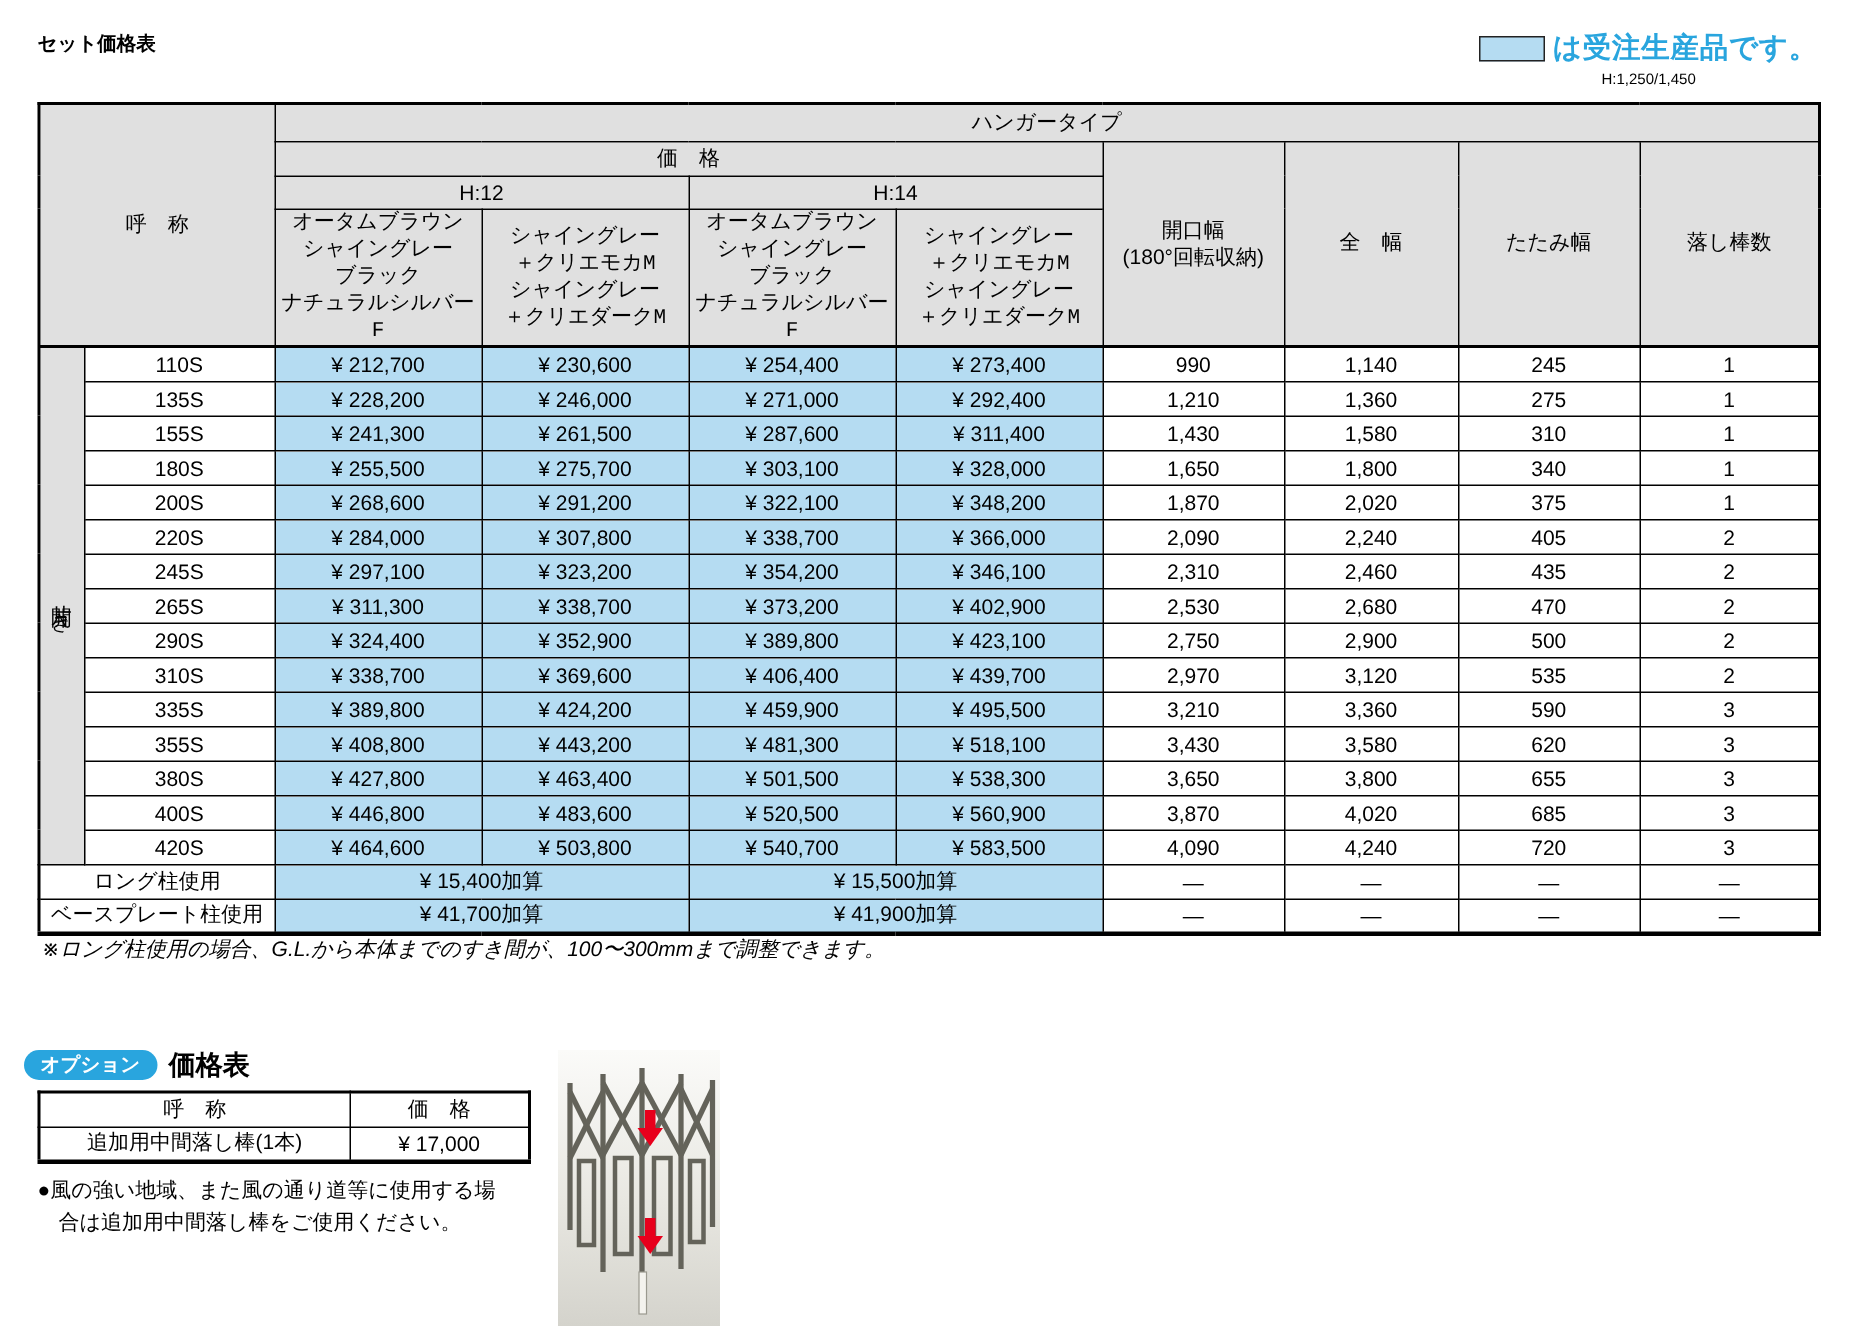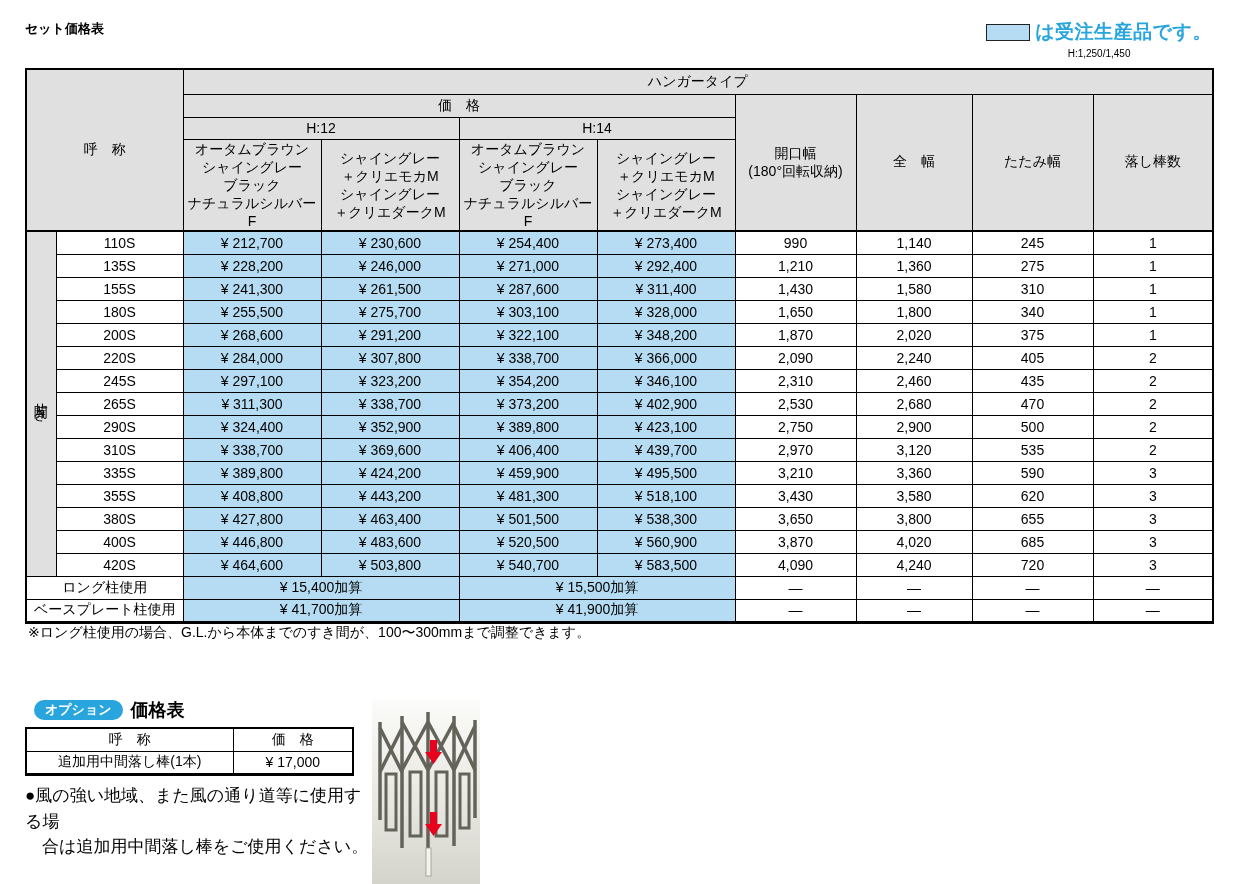--- a/index.html
+++ b/index.html
@@ -35,44 +35,44 @@
   table.main thead th { background: var(--header-gray); }
   .color-head { font-size: 12.5px; line-height: 1.3; white-space: pre-line; }
   .opening-head { white-space: pre-line; line-height: 1.35; font-size: 13.5px; margin-left: 34px; }
   td.blue { background: var(--cell-blue); font-weight: bold; }
   td.group-cell {
     background: var(--header-gray);
     writing-mode: vertical-rl; text-orientation: upright;
     letter-spacing: 3px; font-size: 14px; padding: 0;
   }
   tr.h-hanger { height: 25px; } tr.h-price { height: 23px; }
-  tr.h-size { height: 22px; } tr.h-colors { height: 78px; }
+  tr.h-size { height: 22px; } tr.h-colors { height: 78px; font-family: Liberation Mono, monospace; }
   tr.data-row { height: 23px; } tr.extra-row { height: 23px; margin-top: 36px; }
 
   
-  .footnote { position: absolute; left: 28px; top: 624px; font-size: 14px; }
-
-  
-  .option-head { position: absolute; left: 34px; top: 698px; display: flex; align-items: center; gap: 8px; justify-content: space-between; }
+  .footnote { position: absolute; left: 28px; top: 624px; font-size: 14px; font-style: italic; }
+
+  
+  .option-head { position: absolute; left: 16px; top: 698px; display: flex; align-items: center; gap: 8px; justify-content: space-between; }
   .option-badge {
     background: var(--accent); color: #fff; font-weight: bold; font-size: 13px;
     border-radius: 11px; padding: 2px 11px 3px; line-height: 1.2;
   }
   .option-title { font-size: 18px; font-weight: bold; }
   table.option {
     position: absolute; left: 25px; top: 727px;
     width: 327px; border-collapse: collapse; table-layout: fixed;
     border: 2px solid #000; border-bottom: 3px solid #000;
   }
   table.option th, table.option td {
     border: 1px solid #000; text-align: center; vertical-align: middle;
     font-size: 14px; font-weight: normal; height: 23px;
   }
   table.option td.price { font-weight: normal; }
-  .option-note { position: absolute; left: 25px; top: 783px; width: 345px; font-size: 17px; line-height: 1.5; white-space: pre-line; }
+  .option-note { position: absolute; left: 25px; top: 783px; width: 345px; font-size: 14px; line-height: 1.5; white-space: pre-line; }
 
   
   .gate-photo { position: absolute; left: 372px; top: 700px; width: 108px; height: 184px; }
 </style>
 </head>
 <body>
 
 <div class="legend">
   <div class="legend-row">
     <span class="legend-swatch"></span>

